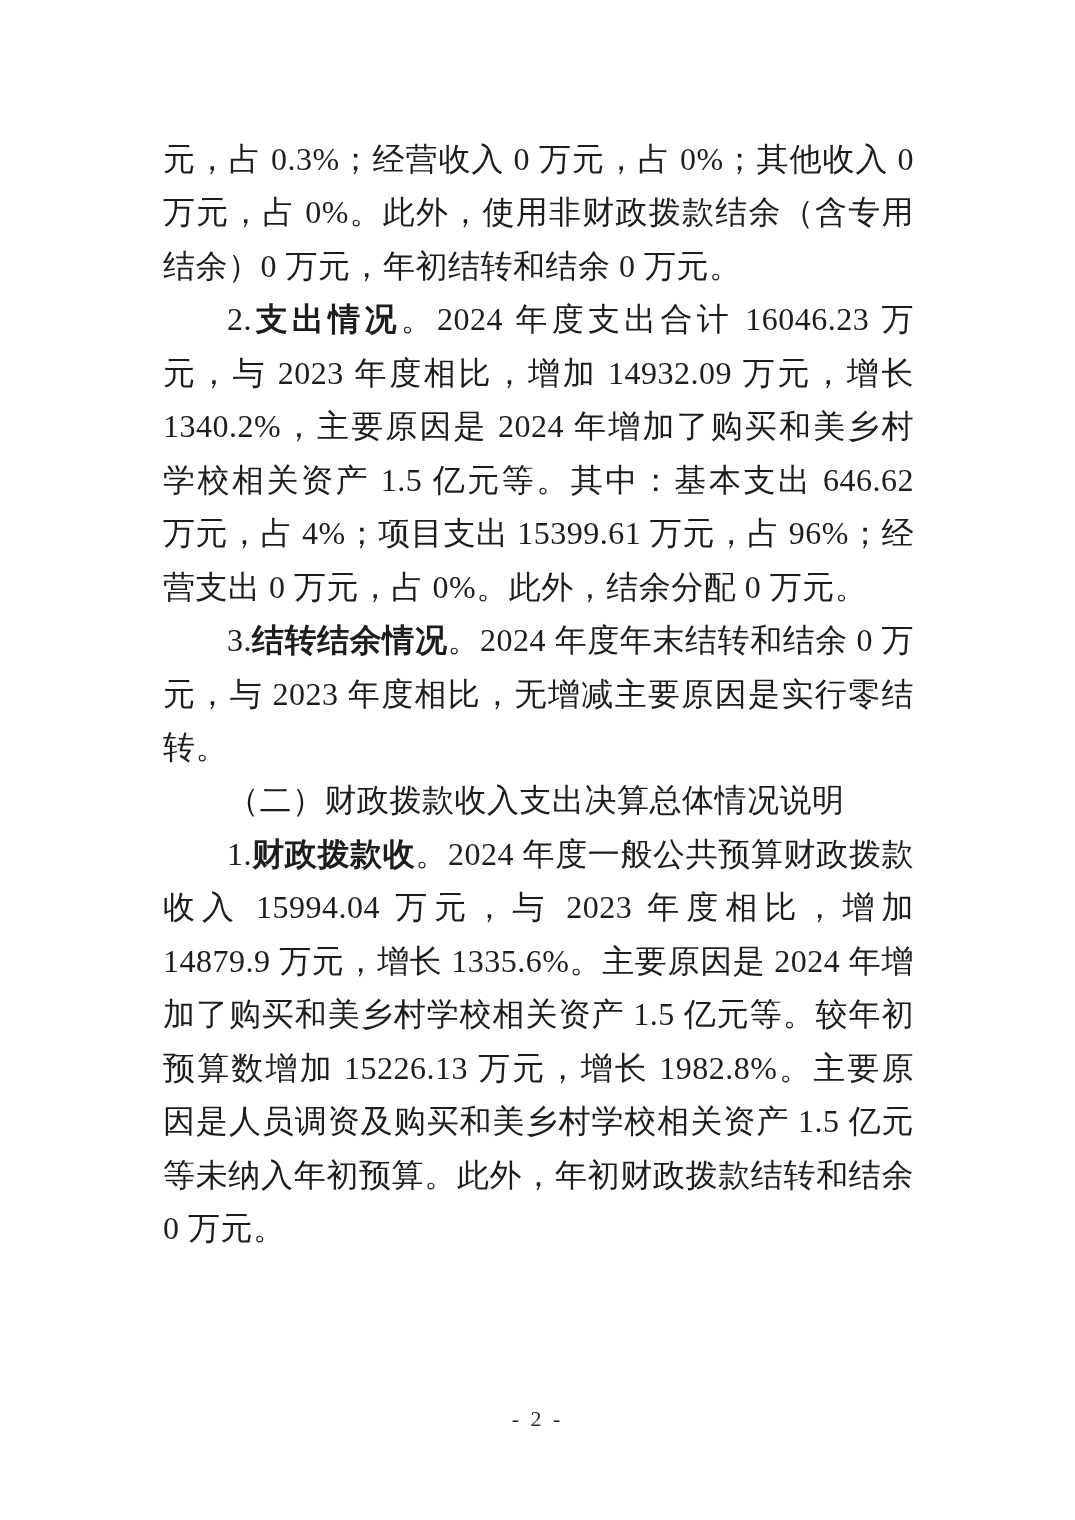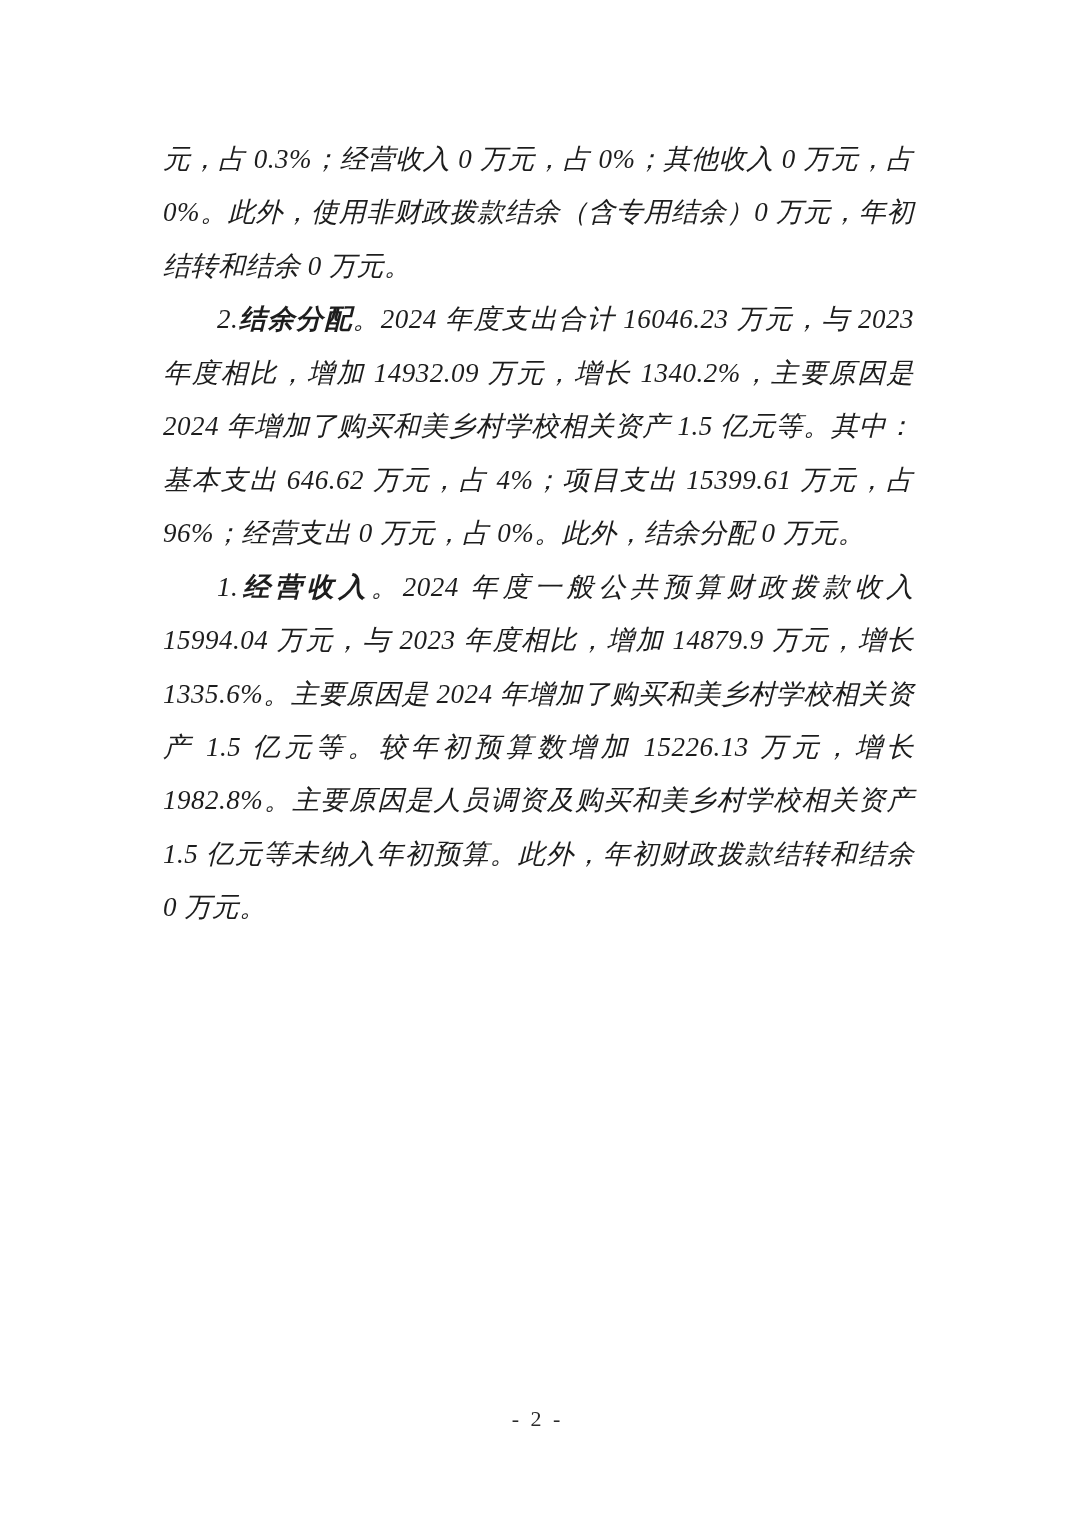--- a/index.html
+++ b/index.html
@@ -11,26 +11,25 @@
     background: #ffffff;
     overflow: hidden;
     font-family: "Liberation Serif", "DejaVu Serif", serif;
     color: #1d1d1d;
   }
   .body-text {
     position: absolute;
     left: 163px;
     top: 133px;
     width: 751px;
-    font-size: 27px;
+    font-size: 32px;
     line-height: 53.45px;
     text-align: justify;
     text-justify: inter-ideograph;
     letter-spacing: 0.5px;
-    font-style: italic;
   }
   .body-text p {
     text-align: justify;
   }
   .body-text p.indent {
     text-indent: 2em;
   }
   .body-text .bold {
     font-weight: 700;
   }
@@ -44,17 +43,19 @@
     letter-spacing: 3px;
     color: #2a2a2a;
   }
 </style>
 </head>
 <body>
 
 <div class="page">
   <div class="body-text">
       <p><span>元，占 0.3%；经营收入 0 万元，占 0%；其他收入 0 万元，占 0%。此外，使用非财政拨款结余（含专用结余）0 万元，年初结转和结余 0 万元。</span></p>
-      <p class="indent"><span>2.</span><span class="bold">结余分配</span><span>。2024 年度支出合计 16046.23 万元，与 2023 年度相比，增加 14932.09 万元，增长 1340.2%，主要原因是 2024 年增加了购买和美乡村学校相关资产 1.5 亿元等。其中：基本支出 646.62 万元，占 4%；项目支出 15399.61 万元，占 96%；经营支出 0 万元，占 0%。此外，结余分配 0 万元。</span></p>
-      <p class="indent"><span>1.</span><span class="bold">经营收入</span><span>。2024 年度一般公共预算财政拨款收入 15994.04 万元，与 2023 年度相比，增加 14879.9 万元，增长 1335.6%。主要原因是 2024 年增加了购买和美乡村学校相关资产 1.5 亿元等。较年初预算数增加 15226.13 万元，增长 1982.8%。主要原因是人员调资及购买和美乡村学校相关资产 1.5 亿元等未纳入年初预算。此外，年初财政拨款结转和结余 0 万元。</span></p>
+      <p class="indent"><span>2.</span><span class="bold">支出情况</span><span>。2024 年度支出合计 16046.23 万元，与 2023 年度相比，增加 14932.09 万元，增长 1340.2%，主要原因是 2024 年增加了购买和美乡村学校相关资产 1.5 亿元等。其中：基本支出 646.62 万元，占 4%；项目支出 15399.61 万元，占 96%；经营支出 0 万元，占 0%。此外，结余分配 0 万元。</span></p>
+      <p class="indent"><span>3.</span><span class="bold">结转结余情况</span><span>。2024 年度年末结转和结余 0 万元，与 2023 年度相比，无增减主要原因是实行零结转。</span></p>
+      <p class="indent"><span>（二）财政拨款收入支出决算总体情况说明</span></p>
+      <p class="indent"><span>1.</span><span class="bold">财政拨款收</span><span>。2024 年度一般公共预算财政拨款收入 15994.04 万元，与 2023 年度相比，增加 14879.9 万元，增长 1335.6%。主要原因是 2024 年增加了购买和美乡村学校相关资产 1.5 亿元等。较年初预算数增加 15226.13 万元，增长 1982.8%。主要原因是人员调资及购买和美乡村学校相关资产 1.5 亿元等未纳入年初预算。此外，年初财政拨款结转和结余 0 万元。</span></p>
     </div>
   <div class="page-number">- 2 -</div>
 </div>
 
 </body></html>

